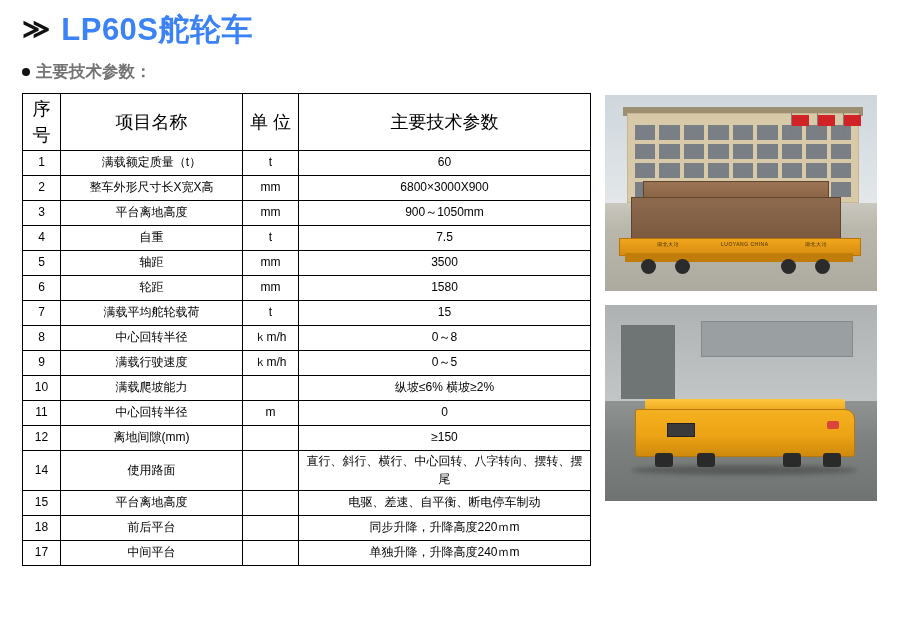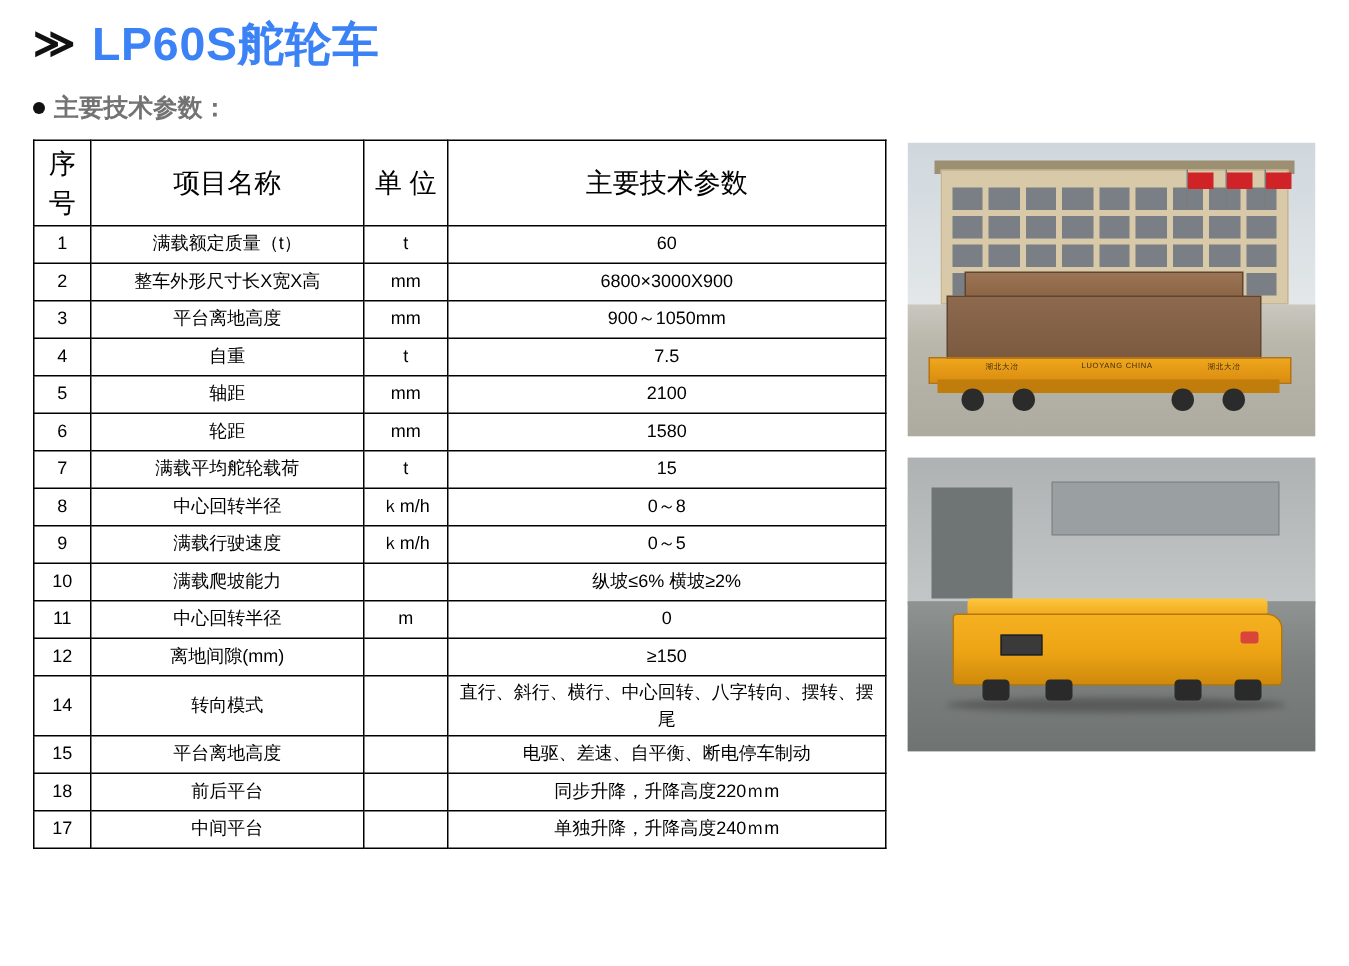--- a/index.html
+++ b/index.html
@@ -315,21 +315,21 @@
         <tr>
           <td>4</td>
           <td>自重</td>
           <td>t</td>
           <td>7.5</td>
         </tr>
         <tr>
           <td>5</td>
           <td>轴距</td>
           <td>mm</td>
-          <td>2100</td>
+          <td>3500</td>
         </tr>
         <tr>
           <td>6</td>
           <td>轮距</td>
           <td>mm</td>
           <td>1580</td>
         </tr>
         <tr>
           <td>7</td>
           <td>满载平均舵轮载荷</td>
@@ -361,21 +361,21 @@
           <td>0</td>
         </tr>
         <tr>
           <td>12</td>
           <td>离地间隙(mm)</td>
           <td></td>
           <td>≥150</td>
         </tr>
         <tr>
           <td>14</td>
-          <td>转向模式</td>
+          <td>使用路面</td>
           <td></td>
           <td>直行、斜行、横行、中心回转、八字转向、摆转、摆尾</td>
         </tr>
         <tr>
           <td>15</td>
           <td>平台离地高度</td>
           <td></td>
           <td>电驱、差速、自平衡、断电停车制动</td>
         </tr>
         <tr>

